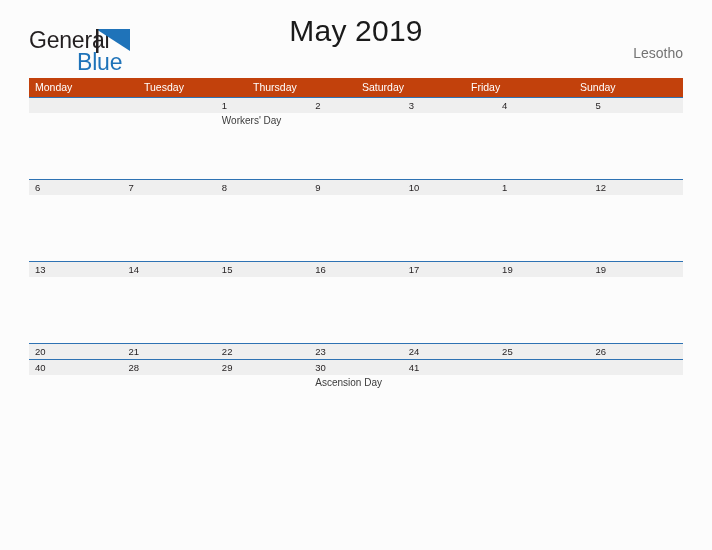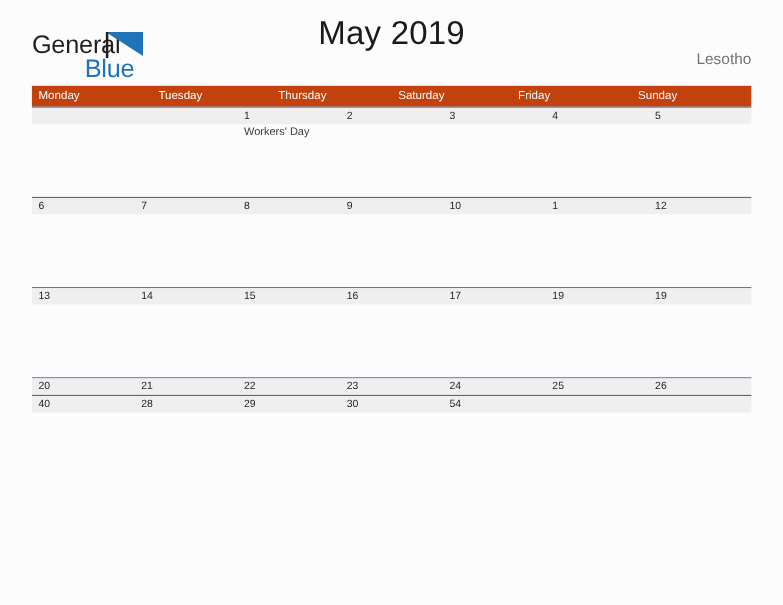--- a/index.html
+++ b/index.html
@@ -242,19 +242,28 @@
       <div class="date-cell">26</div>
     </div>
   </div>
 
   <div class="week-row last">
     <div class="week-dates">
       <div class="date-cell">40</div>
       <div class="date-cell">28</div>
       <div class="date-cell">29</div>
       <div class="date-cell">30</div>
-      <div class="date-cell">54</div>
-      <div class="date-cell"></div>
-      <div class="date-cell"></div>
+      <div class="date-cell">41</div>
+      <div class="date-cell"></div>
+      <div class="date-cell"></div>
+    </div>
+    <div class="week-events">
+      <div class="event-cell"></div>
+      <div class="event-cell"></div>
+      <div class="event-cell"></div>
+      <div class="event-cell">Ascension Day</div>
+      <div class="event-cell"></div>
+      <div class="event-cell"></div>
+      <div class="event-cell"></div>
     </div>
   </div>
 
 </div>
 
 </body></html>

